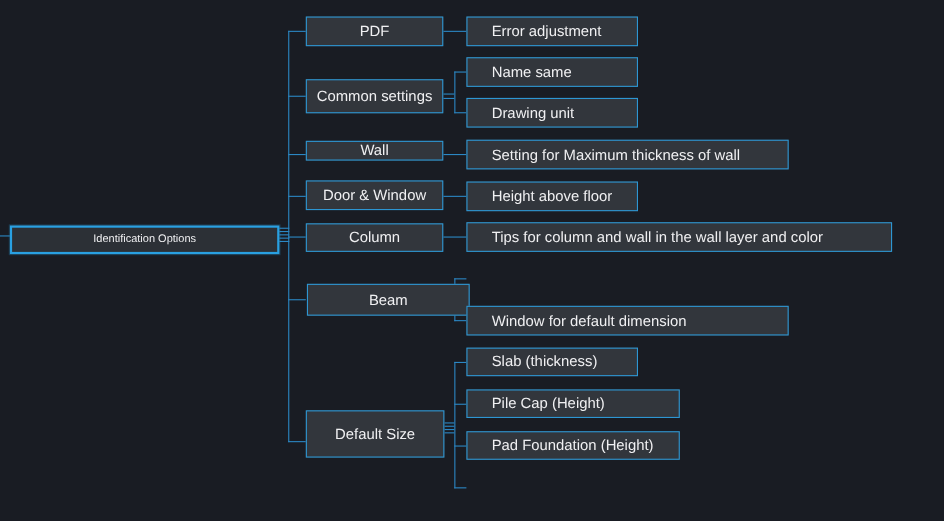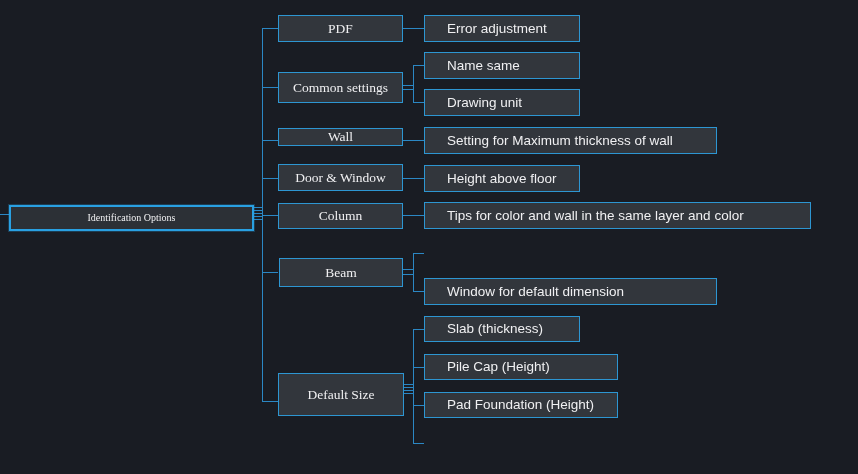--- a/index.html
+++ b/index.html
@@ -8,21 +8,21 @@
     background:#191c23;
     font-family:"Liberation Sans", sans-serif;
   }
   .node{
     position:absolute;box-sizing:border-box;
     background:#32363c;border:1px solid #2d96d2;
     color:#f0f0f2;font-size:13.5px;line-height:1;
     display:flex;align-items:center;white-space:nowrap;
     cursor:default;
   }
-  .branch,.root{justify-content:center;font-family:Liberation Serif, serif;}
+  .branch,.root{justify-content:center;}
   .leaf{justify-content:flex-start;padding-left:22px;}
   .root{
     background:#2c3036;border:2px solid #29a0e2;
     box-shadow:0 0 0 1px rgba(41,160,226,.25);
     font-size:10px;
   }
   .line{position:absolute;background:#2b87c4;}
   .h{height:1px;}
   .v{width:1px;}
 </style>
@@ -76,27 +76,27 @@
   <div class="line h" style="left:413px;top:405px;width:11px"></div>
   <div class="line h" style="left:413px;top:443px;width:11px"></div>
 
   <div class="node root" style="left:9px;top:205px;width:245px;height:26px">Identification Options</div>
 
   <div class="node branch" style="left:278px;top:15px;width:125px;height:27px">PDF</div>
   <div class="node branch" style="left:278px;top:72px;width:125px;height:31px">Common settings</div>
   <div class="node branch" style="left:278px;top:128px;width:125px;height:18px">Wall</div>
   <div class="node branch" style="left:278px;top:164px;width:125px;height:27px">Door &amp; Window</div>
   <div class="node branch" style="left:278px;top:203px;width:125px;height:26px">Column</div>
-  <div class="node branch" style="left:279px;top:258px;width:124px;height:29px">Beam</div>
+  <div class="node branch" style="left:279px;top:258px;width:148px;height:29px">Beam</div>
   <div class="node branch" style="left:278px;top:373px;width:126px;height:43px">Default Size</div>
 
   <div class="node leaf" style="left:424px;top:15px;width:156px;height:27px">Error adjustment</div>
   <div class="node leaf" style="left:424px;top:52px;width:156px;height:27px">Name same</div>
   <div class="node leaf" style="left:424px;top:89px;width:156px;height:27px">Drawing unit</div>
   <div class="node leaf" style="left:424px;top:127px;width:293px;height:27px">Setting for Maximum thickness of wall</div>
   <div class="node leaf" style="left:424px;top:165px;width:156px;height:27px">Height above floor</div>
-  <div class="node leaf" style="left:424px;top:202px;width:387px;height:27px">Tips for color and wall in the same layer and color</div>
+  <div class="node leaf" style="left:424px;top:202px;width:387px;height:27px">Tips for column and wall in the wall layer and color</div>
   <div class="node leaf" style="left:424px;top:278px;width:293px;height:27px">Window for default dimension</div>
   <div class="node leaf" style="left:424px;top:316px;width:156px;height:26px">Slab (thickness)</div>
   <div class="node leaf" style="left:424px;top:354px;width:194px;height:26px">Pile Cap (Height)</div>
   <div class="node leaf" style="left:424px;top:392px;width:194px;height:26px">Pad Foundation (Height)</div>
 
 </div>
 
 </body></html>

